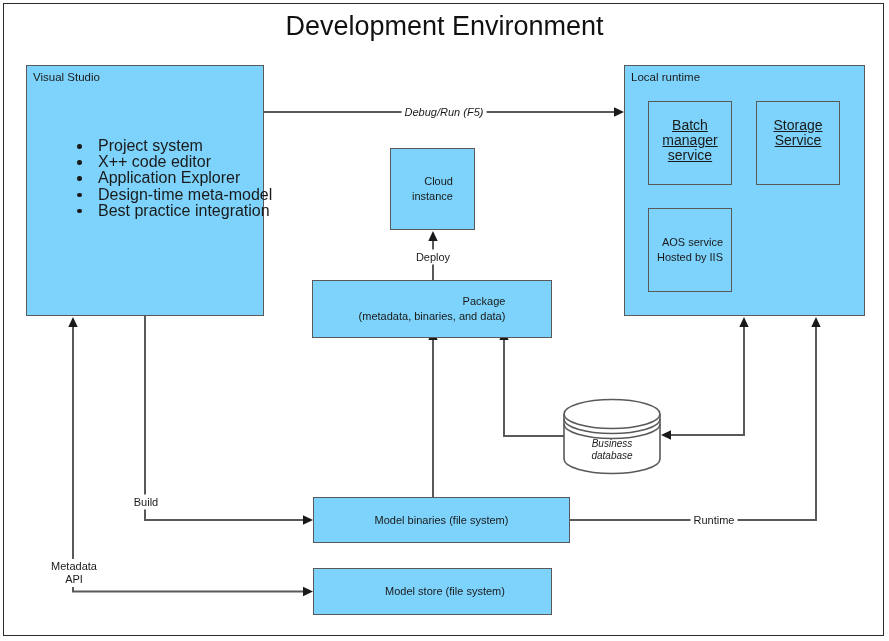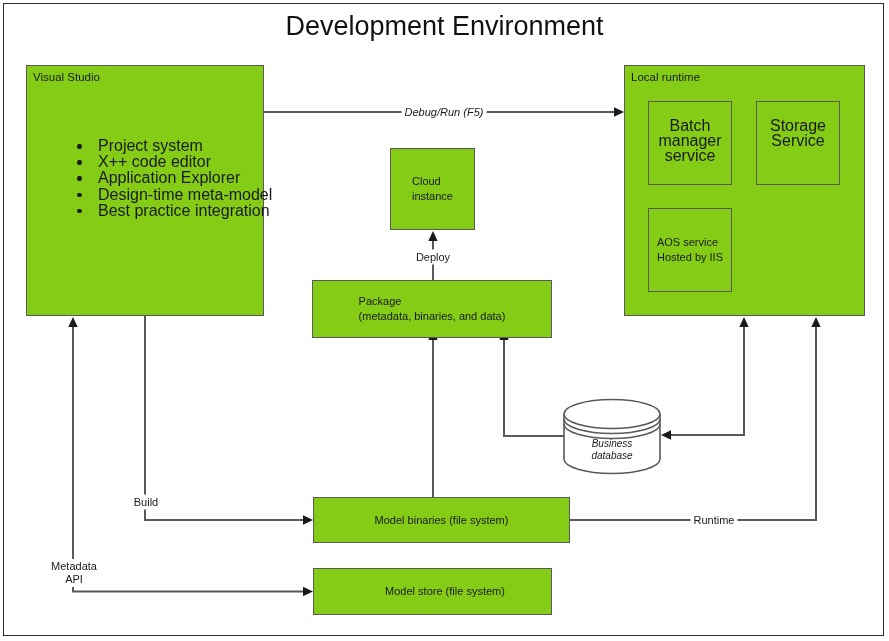--- a/index.html
+++ b/index.html
@@ -11,32 +11,32 @@
   #outer-border{
     position:absolute;left:3px;top:3px;width:881px;height:633px;
     border:1.6px solid #2b2b2b;box-sizing:border-box;pointer-events:none;
   }
   .title{
     position:absolute;left:0;top:11px;width:889px;text-align:center;
     font-size:27px;color:#111;
   }
   .box{
     position:absolute;box-sizing:border-box;border:1.5px solid #595959;
-    background:#84cc16;z-index:2;
+    background:#7dd3fc;z-index:2;
   }
   .corner-label{
     position:absolute;left:6px;top:5px;font-size:11.5px;white-space:nowrap;
   }
   .center-text{
-    display:flex;align-items:center;justify-content:center;text-align:left;
+    display:flex;align-items:center;justify-content:center;text-align:right;
     font-size:11px;line-height:15px;white-space:pre-line;
   }
   .top-text{
     display:flex;align-items:flex-start;justify-content:center;text-align:center;
-    font-size:16px;line-height:15px;white-space:pre-line;padding-top:16px;
+    font-size:14px;line-height:15px;white-space:pre-line;padding-top:16px;text-decoration:underline;
   }
   
   #vs-box{left:26px;top:65px;width:238px;height:251px;}
   #vs-list{
     position:absolute;left:49px;top:72px;margin:0;padding:0;list-style:none;
     font-size:16px;line-height:16.2px;
   }
   #vs-list li{position:relative;padding-left:22px;white-space:nowrap;}
   #vs-list li::before{
     content:"";position:absolute;left:1px;top:6px;width:4.5px;height:4.5px;

